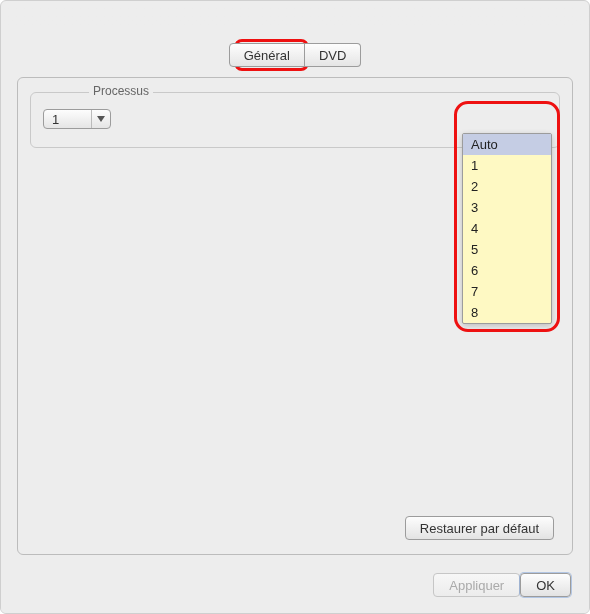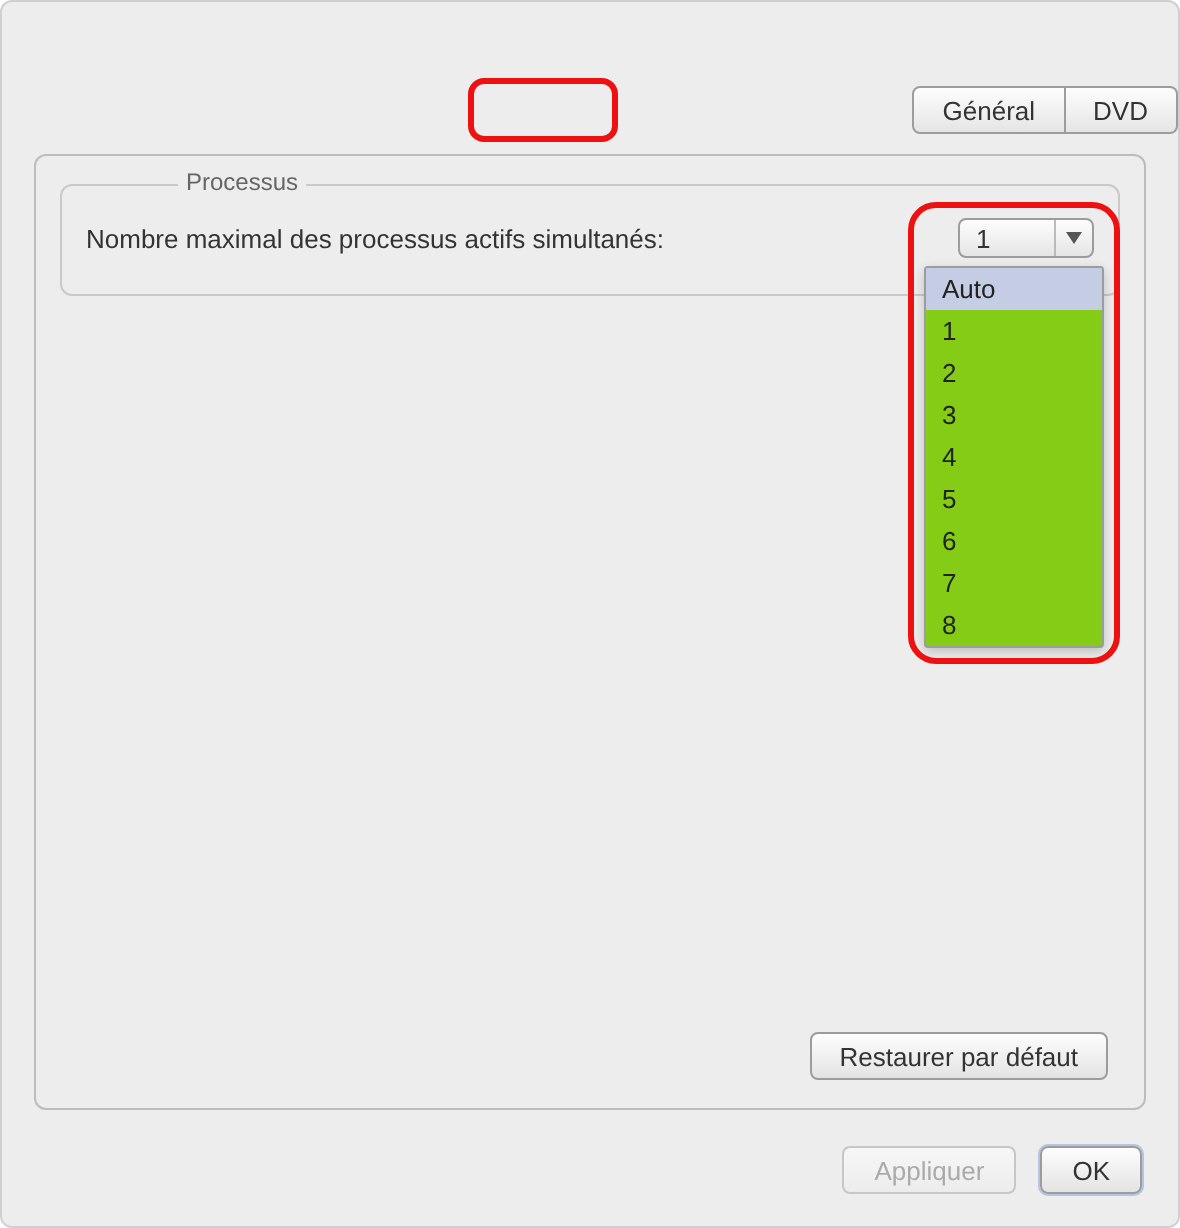--- a/index.html
+++ b/index.html
@@ -58,21 +58,21 @@
   .body {
     position: absolute;
     top: 24px;
     left: 0; right: 0; bottom: 0;
     background: #ededed;
   }
 
   
   .tabs {
     display: flex;
-    justify-content: flex-end;
+    justify-content: center;
     margin-top: 18px;
     position: relative;
     z-index: 2;
   }
   .seg {
     height: 22px;
     padding: 0 14px;
     background: linear-gradient(#fdfdfd, #e5e5e5);
     border: 1px solid #9c9c9c;
     display: flex;
@@ -158,21 +158,21 @@
     align-items: center;
     justify-content: center;
   }
   .combo-arrow svg { width: 8px; height: 6px; }
 
   .dropdown {
     position: absolute;
     top: 55px;
     right: 20px;
     width: 88px;
-    background: #84cc16;
+    background: #fef9c3;
     border: 1px solid #9c9c9c;
     border-radius: 2px;
     z-index: 5;
     box-shadow: 0 2px 6px rgba(0,0,0,0.2);
   }
   .dd-item {
     padding: 2px 8px;
     font-size: 13px;
     color: #222;
     line-height: 17px;
@@ -202,21 +202,20 @@
     display: inline-flex;
     align-items: center;
     color: #333;
   }
 
   .footer-buttons {
     position: absolute;
     right: 18px;
     bottom: 16px;
     display: flex;
-    gap: 12px;
     margin-left: 12px;
   }
   .btn {
     height: 22px;
     padding: 0 15px;
     background: linear-gradient(#fdfdfd, #e3e3e3);
     border: 1px solid #9c9c9c;
     border-radius: 4px;
     font-size: 13px;
     display: inline-flex;
@@ -243,21 +242,20 @@
     <div class="tabs">
       <div class="seg">Général</div>
       <div class="seg">DVD</div>
     </div>
 
     <div class="panel">
 
       <div class="group">
         <span class="group-title">Processus</span>
         <div class="group-row">
-          <span class="group-label">Nombre maximal des processus actifs simultanés:</span>
           <div class="combo" id="combo">
             <span class="combo-text">1</span>
             <span class="combo-arrow">
               <svg viewBox="0 0 8 6">
                   <path d="M0 0 L8 0 L4 6 Z" fill="#555"></path>
                 </svg>
             </span>
           </div>
         </div>
       </div>

